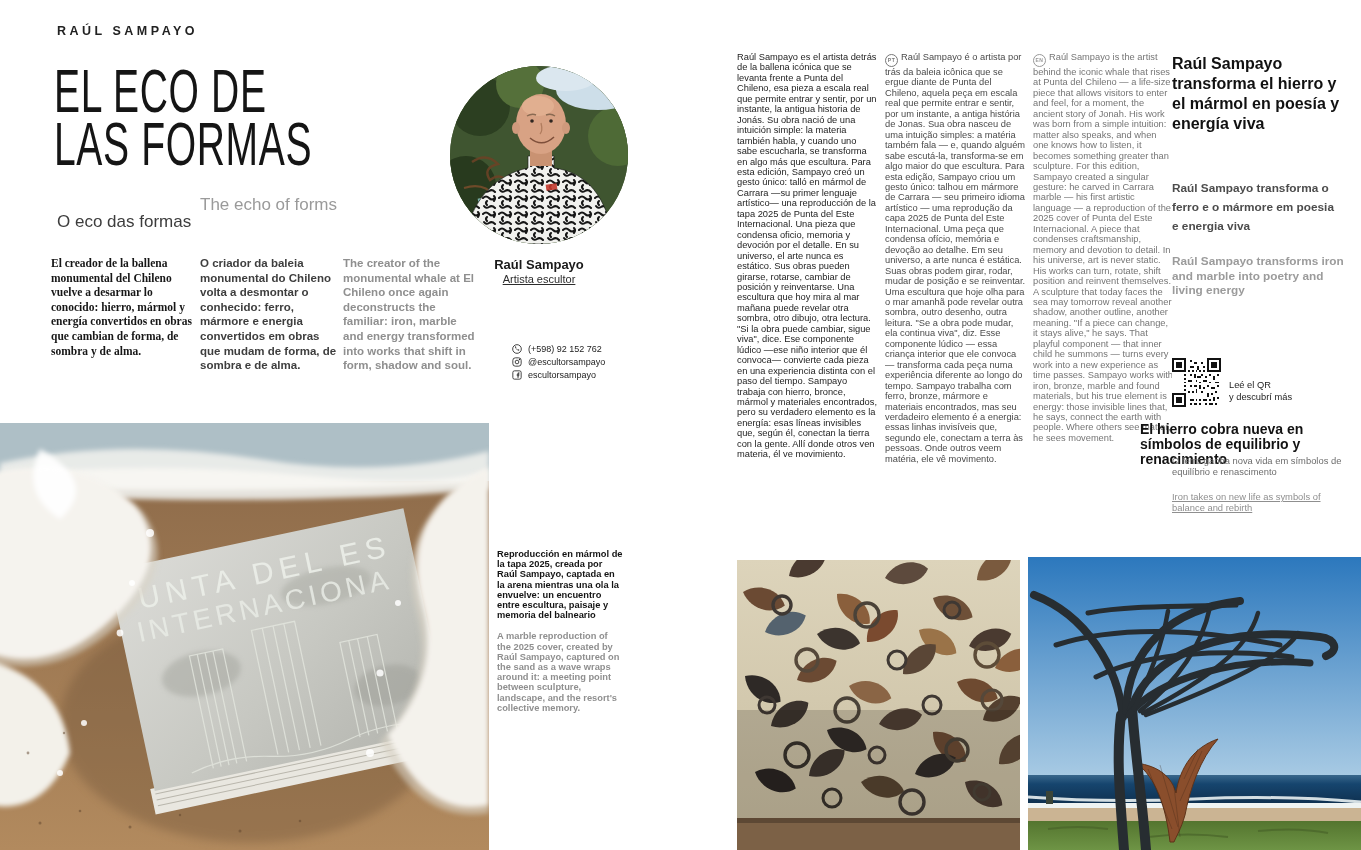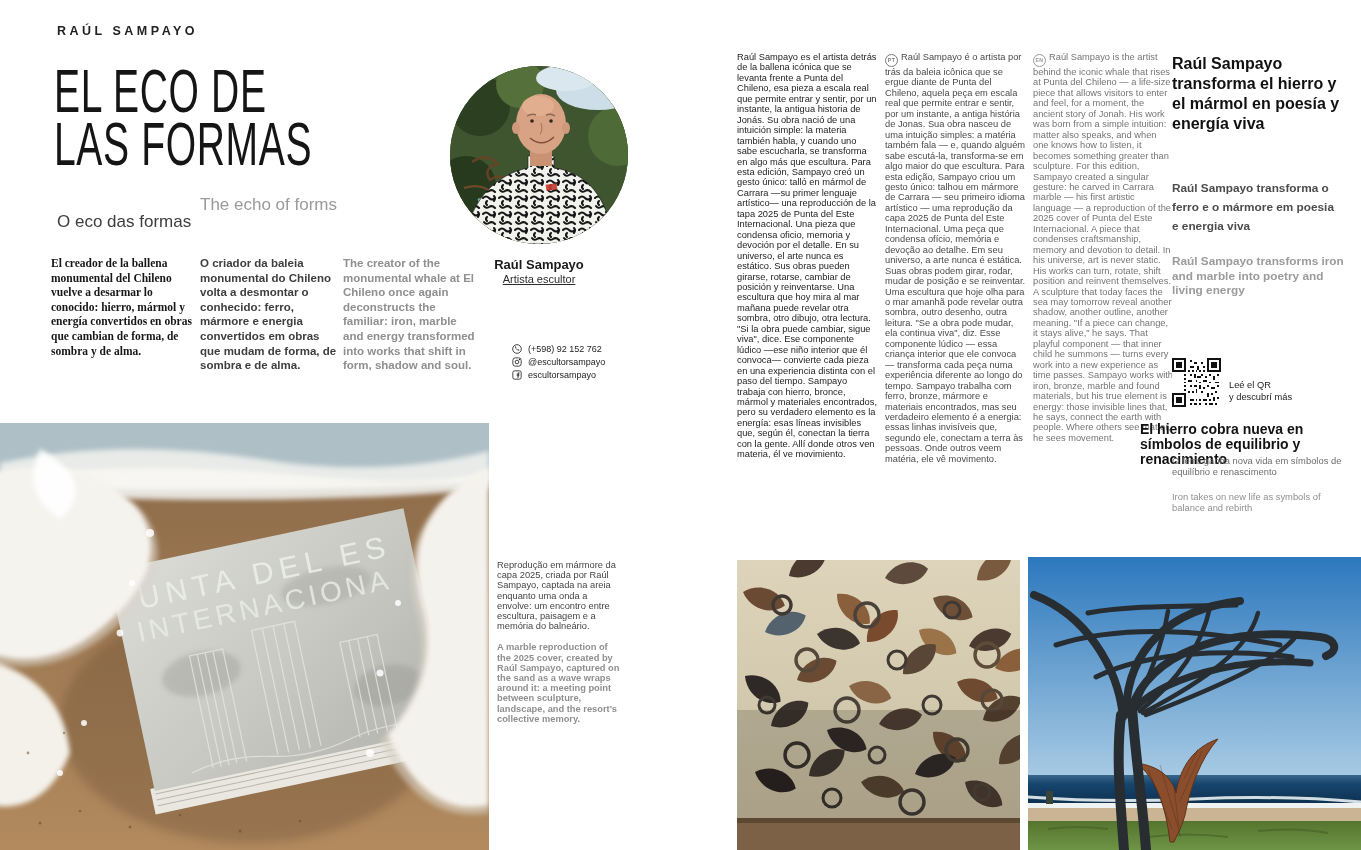--- a/index.html
+++ b/index.html
@@ -39,21 +39,21 @@
          font-size:5px;font-weight:700;text-align:center;line-height:11px;letter-spacing:.5px;
          margin-right:3px;vertical-align:-2px;opacity:.75;}
   
   .sb-es{left:1172px;top:54px;width:168px;font-size:16px;line-height:20px;font-weight:700;color:#111;}
   .sb-pt{left:1172px;top:179px;width:168px;font-size:11.8px;line-height:19px;font-weight:700;color:#4c4c4c;}
   .sb-en{left:1172px;top:254px;width:172px;font-size:11.8px;line-height:14.6px;font-weight:700;color:#9b9b9b;}
   .qr{left:1172px;top:358px;width:49px;height:49px;}
   .qr-label{left:1229px;top:379px;font-size:9.3px;line-height:12px;color:#1d1d1d;}
   .iron-es{left:1140px;top:422px;width:180px;font-size:14px;line-height:15px;font-weight:700;color:#121212;}
   .iron-pt{left:1172px;top:455px;width:180px;font-size:9.4px;line-height:11px;color:#6d6d6d;}
-  .iron-en{left:1172px;top:491px;width:180px;font-size:9.4px;line-height:11px;color:#8f8f8f;}
+  .iron-en{left:1172px;top:491px;width:180px;font-size:9.4px;line-height:11px;color:#8f8f8f;text-decoration:underline;}
   .photo-leaves{left:737px;top:560px;width:283px;height:290px;overflow:hidden;}
   .photo-tree{left:1028px;top:557px;width:333px;height:293px;overflow:hidden;}
 </style>
 </head>
 <body>
 
 <div>
 
   <div class="abs kicker">RAÚL SAMPAYO</div>
   <div class="abs title">
@@ -199,21 +199,21 @@
         <circle cx="180" cy="392" r="1.2"></circle>
           <circle cx="240" cy="408" r="1.5"></circle>
           <circle cx="300" cy="398" r="1.3"></circle>
         <circle cx="28" cy="330" r="1.4"></circle>
           <circle cx="64" cy="310" r="1.2"></circle>
       </g>
     </svg>
   </div>
 
   <div class="abs caption">
-    <div class="c-pt">Reprodução em mármore da capa 2025, criada por Raúl Sampayo, captada na areia enquanto uma onda a envolve: um encontro entre escultura, paisagem e a memória do balneário.</div>
+    <div class="c-es">Reproducción en mármol de la tapa 2025, creada por Raúl Sampayo, captada en la arena mientras una ola la envuelve: un encuentro entre escultura, paisaje y memoria del balneario</div>
     <div class="c-en">A marble reproduction of the 2025 cover, created by Raúl Sampayo, captured on the sand as a wave wraps around it: a meeting point between sculpture, landscape, and the resort's collective memory.</div>
   </div>
 
   <div class="abs col es">
     <span>Raúl Sampayo es el artista detrás de la ballena icónica que se levanta frente a Punta del Chileno, esa pieza a escala real que permite entrar y sentir, por un instante, la antigua historia de Jonás. Su obra nació de una intuición simple: la materia también habla, y cuando uno sabe escucharla, se transforma en algo más que escultura. Para esta edición, Sampayo creó un gesto único: talló en mármol de Carrara —su primer lenguaje artístico— una reproducción de la tapa 2025 de Punta del Este Internacional. Una pieza que condensa oficio, memoria y devoción por el detalle. En su universo, el arte nunca es estático. Sus obras pueden girarse, rotarse, cambiar de posición y reinventarse. Una escultura que hoy mira al mar mañana puede revelar otra sombra, otro dibujo, otra lectura. "Si la obra puede cambiar, sigue viva", dice. Ese componente lúdico —ese niño interior que él convoca— convierte cada pieza en una experiencia distinta con el paso del tiempo. Sampayo trabaja con hierro, bronce, mármol y materiales encontrados, pero su verdadero elemento es la energía: esas líneas invisibles que, según él, conectan la tierra con la gente. Allí donde otros ven materia, él ve movimiento.</span>
   </div>
   <div class="abs col pt">
     <span class="badge">PT</span><span>Raúl Sampayo é o artista por trás da baleia icônica que se ergue diante de Punta del Chileno, aquela peça em escala real que permite entrar e sentir, por um instante, a antiga história de Jonas. Sua obra nasceu de uma intuição simples: a matéria também fala — e, quando alguém sabe escutá-la, transforma-se em algo maior do que escultura. Para esta edição, Sampayo criou um gesto único: talhou em mármore de Carrara — seu primeiro idioma artístico — uma reprodução da capa 2025 de Punta del Este Internacional. Uma peça que condensa ofício, memória e devoção ao detalhe. Em seu universo, a arte nunca é estática. Suas obras podem girar, rodar, mudar de posição e se reinventar. Uma escultura que hoje olha para o mar amanhã pode revelar outra sombra, outro desenho, outra leitura. "Se a obra pode mudar, ela continua viva", diz. Esse componente lúdico — essa criança interior que ele convoca — transforma cada peça numa experiência diferente ao longo do tempo. Sampayo trabalha com ferro, bronze, mármore e materiais encontrados, mas seu verdadeiro elemento é a energia: essas linhas invisíveis que, segundo ele, conectam a terra às pessoas. Onde outros veem matéria, ele vê movimento.</span>
   </div>
   <div class="abs col en">

